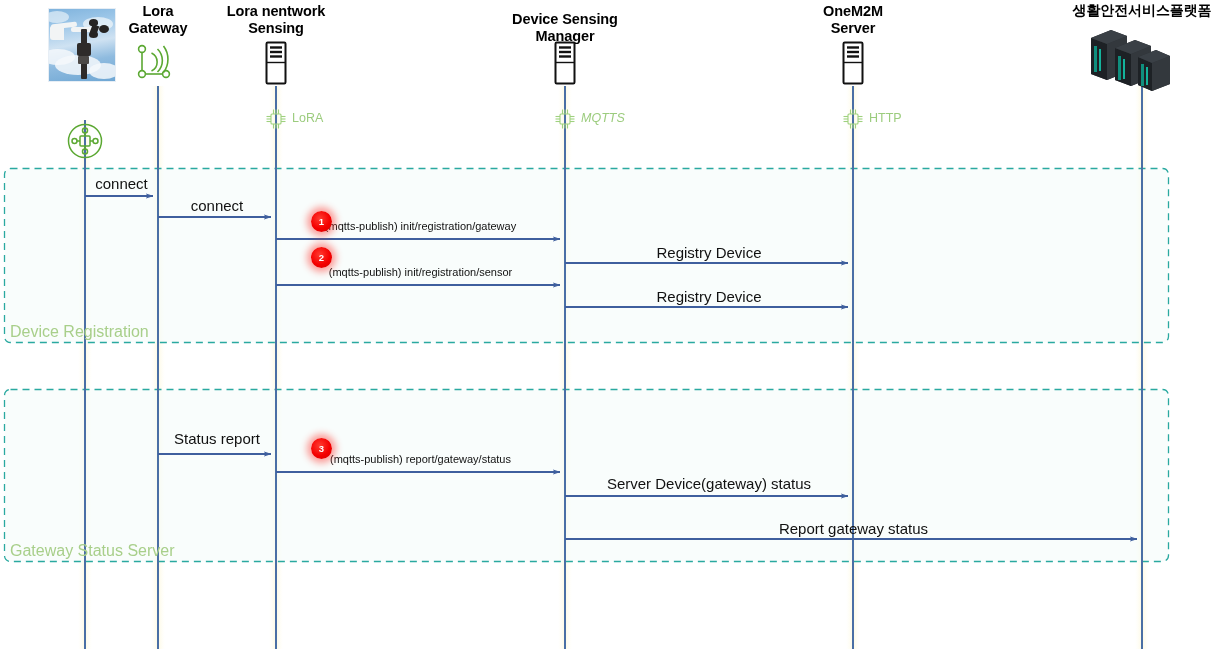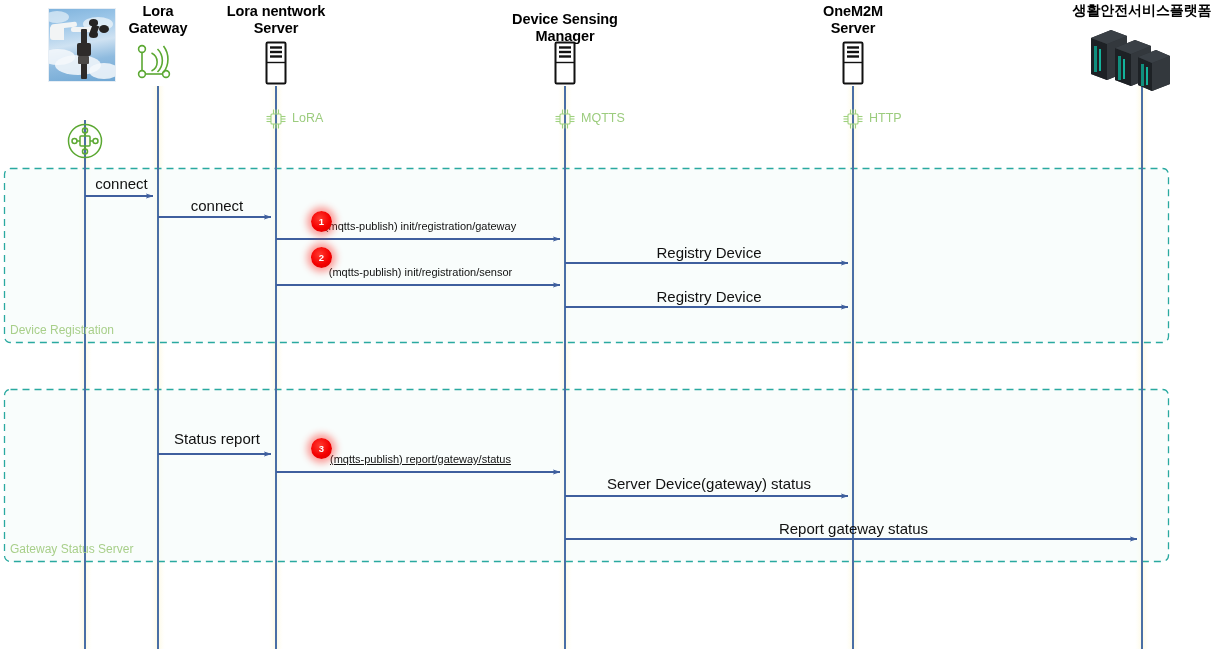--- a/index.html
+++ b/index.html
@@ -19,21 +19,21 @@
   }
   .p-title.kr{font-weight:bold;font-size:14px;}
 
   
   .proto-label{
     position:absolute;font-size:12.5px;color:#9ccc7e;white-space:nowrap;
   }
 
   
   .frame-label{
-    position:absolute;font-size:12px;color:#a8cf8a;white-space:nowrap;
+    position:absolute;font-size:16px;color:#a8cf8a;white-space:nowrap;
   }
 
   
   .msg-label{
     position:absolute;font-size:15px;color:#111;white-space:nowrap;
     transform:translateX(-50%);
   }
   .msg-label.small{font-size:11px;}
 
   
@@ -105,21 +105,21 @@
         <line x1="276" y1="472" x2="560" y2="472" stroke="#3f5f9e" stroke-width="1.1" marker-end="url(#arrowhead)" shape-rendering="crispEdges"></line>
         <line x1="565" y1="496" x2="848" y2="496" stroke="#3f5f9e" stroke-width="1.1" marker-end="url(#arrowhead)" shape-rendering="crispEdges"></line>
         <line x1="565" y1="539" x2="1137" y2="539" stroke="#3f5f9e" stroke-width="1.1" marker-end="url(#arrowhead)" shape-rendering="crispEdges"></line>
       </g>
   </svg>
 
   <div id="titles-layer">
       <div class="p-title" style="left: 73px; top: 3px; width: 170px;">Lora
 Gateway</div>
       <div class="p-title" style="left: 191px; top: 3px; width: 170px;">Lora nentwork
-Server</div>
+Sensing</div>
       <div class="p-title" style="left: 480px; top: 3px; width: 170px; margin-top: 8px;">Device Sensing
 Manager</div>
       <div class="p-title" style="left: 768px; top: 3px; width: 170px;">OneM2M
 Server</div>
       <div class="p-title kr" style="left: 1032px; top: 2px; width: 220px;">생활안전서비스플랫폼</div>
     </div>
 
   <div class="photo abs" style="left:48px;top:8px;">
     <div class="cloud" style="left:-8px;top:40px;width:34px;height:16px;"></div>
     <div class="cloud" style="left:6px;top:46px;width:46px;height:20px;"></div>
@@ -251,21 +251,21 @@
             <line x1="11" y1="16" x2="11" y2="20.5"></line>
             <line x1="13.5" y1="16" x2="13.5" y2="20.5"></line>
             <line x1="6" y1="8.5" x2="1.5" y2="8.5"></line>
             <line x1="6" y1="11" x2="1.5" y2="11"></line>
             <line x1="6" y1="13.5" x2="1.5" y2="13.5"></line>
             <line x1="16" y1="8.5" x2="20.5" y2="8.5"></line>
             <line x1="16" y1="11" x2="20.5" y2="11"></line>
             <line x1="16" y1="13.5" x2="20.5" y2="13.5"></line>
           </g>
         </svg></div>
-      <div class="proto-label" style="left: 581px; top: 111px;">MQTTS</div>
+      <div class="proto-label" style="left: 581px; top: 111px; font-style: italic;">MQTTS</div>
       <div class="abs" style="left: 842px; top: 108px;"><svg width="22" height="22" viewBox="0 0 22 22">
           <g stroke="#9fd17f" stroke-width="1.1" fill="none">
             <rect x="6" y="6" width="10" height="10" rx="1"></rect>
             <line x1="8.5" y1="6" x2="8.5" y2="1.5"></line>
             <line x1="11" y1="6" x2="11" y2="1.5"></line>
             <line x1="13.5" y1="6" x2="13.5" y2="1.5"></line>
             <line x1="8.5" y1="16" x2="8.5" y2="20.5"></line>
             <line x1="11" y1="16" x2="11" y2="20.5"></line>
             <line x1="13.5" y1="16" x2="13.5" y2="20.5"></line>
             <line x1="6" y1="8.5" x2="1.5" y2="8.5"></line>
@@ -282,21 +282,21 @@
   <div id="labels-layer">
       <div class="msg-label" style="left: 121.5px; top: 175px;">connect</div>
       <div class="msg-label" style="left: 217px; top: 197px;">connect</div>
       <div class="msg-label small" style="left: 420.5px; top: 220px;">(mqtts-publish) init/registration/gateway</div>
       <div class="badge" style="left: 311px; top: 211px;">1</div>
       <div class="msg-label" style="left: 709px; top: 244px;">Registry Device</div>
       <div class="msg-label small" style="left: 420.5px; top: 266px;">(mqtts-publish) init/registration/sensor</div>
       <div class="badge" style="left: 311px; top: 247px;">2</div>
       <div class="msg-label" style="left: 709px; top: 288px;">Registry Device</div>
       <div class="msg-label" style="left: 217px; top: 430px;">Status report</div>
-      <div class="msg-label small" style="left: 420.5px; top: 453px; text-decoration: underline;">(mqtts-publish) report/gateway/status</div>
+      <div class="msg-label small" style="left: 420.5px; top: 453px;">(mqtts-publish) report/gateway/status</div>
       <div class="badge" style="left: 311px; top: 438px;">3</div>
       <div class="msg-label" style="left: 709px; top: 475px;">Server Device(gateway) status</div>
       <div class="msg-label" style="left: 853.5px; top: 520px;">Report gateway status</div>
     </div>
 
   <div id="frame-labels-layer">
       <div class="frame-label" style="left: 10px; top: 323px;">Device Registration</div>
       <div class="frame-label" style="left: 10px; top: 542px;">Gateway Status Server</div>
     </div>
 

